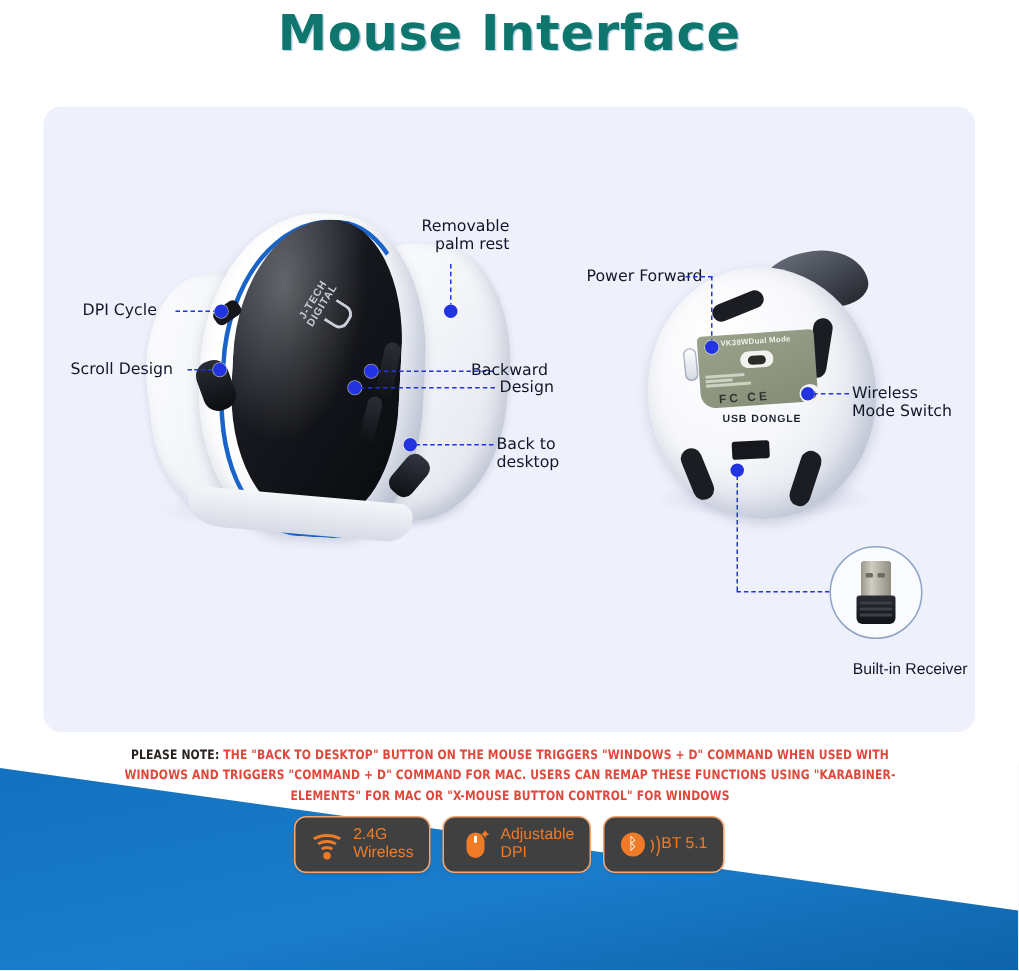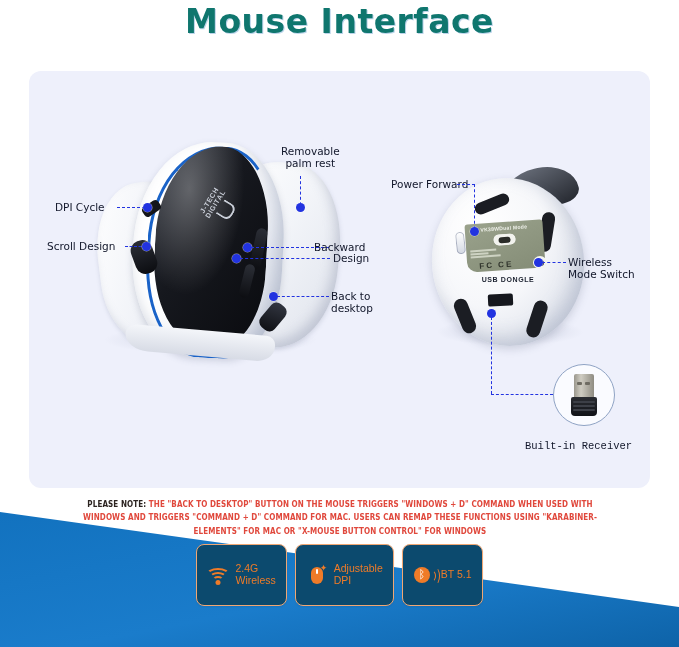--- a/index.html
+++ b/index.html
@@ -212,22 +212,22 @@
   .usb .metal span{position:absolute;background:#6e6b62;height:3px;border-radius:1px;}
   .usb .metal span.a{left:3px;top:8px;width:5px;}
   .usb .metal span.b{left:11px;top:8px;width:5px;}
   .usb .plastic{
     position:absolute;left:0;top:23px;width:26px;height:19px;
     background:linear-gradient(180deg,#2b2d33,#101217);
     border-radius:2px 2px 4px 4px;
   }
   .usb .plastic i{position:absolute;left:2px;width:22px;height:1.5px;background:#3c3f47;border-radius:1px;}
   .receiver-caption{
-    position:absolute;left:525px;top:440px;width:120px;text-align:left;
-    font-family:Liberation Mono, monospace;
+    position:absolute;left:525px;top:440px;width:120px;text-align:right;
+    font-family:Liberation Sans, sans-serif;
     font-size:10.5px;color:#11162a;
   }
 
   
   .cal{position:absolute;font-family:"DejaVu Sans", sans-serif;font-size:10.5px;color:#11162a;line-height:1.15;white-space:pre-line;}
   .dot{position:absolute;width:9px;height:9px;border-radius:50%;background:#2233e0;box-shadow:0 0 0 .5px rgba(255,255,255,.6);}
   .dash-h{position:absolute;height:0;border-top:1.6px dashed #2233e0;}
   .dash-v{position:absolute;width:0;border-left:1.6px dashed #2233e0;}
 
   
@@ -247,22 +247,22 @@
   }
   .note b{color:#2b2320;}
 
   
   .badges{
     position:absolute;left:0;top:544px;width:679px;
     display:flex;justify-content:center;align-items:center;gap:8px;
   }
   .badge{
     display:flex;align-items:center;gap:6px;
-    background:#0c4a6e;border:1px solid #f0a774;border-radius:8px;
-    padding:17px 10px;min-height:26px;
+    background:#404040;border:1px solid #f0a774;border-radius:8px;
+    padding:5px 10px;min-height:26px;
     box-shadow:0 1px 2px rgba(0,0,0,.07);
   }
   .badge .txt{
     color:#ef7b28;font-size:10.5px;line-height:1.12;font-weight:normal;
     font-family:"Liberation Sans", sans-serif;white-space:pre-line;
   }
   .badge .ic{width:22px;height:22px;position:relative;flex:0 0 22px;}
 
   
   .ic-wifi i{position:absolute;left:50%;border:2.2px solid #ef7b28;border-bottom-color:transparent;border-left-color:transparent;border-right-color:transparent;border-radius:50% 50% 0 0;transform:translateX(-50%);}
@@ -321,21 +321,21 @@
   </div>
 
   <div class="cal" style="left:55px;top:201px;">DPI Cycle</div>
   <div class="dash-h" style="left:117px;top:207px;width:28px;"></div>
   <div class="dot" style="left:143px;top:203px;"></div>
 
   <div class="cal" style="left:47px;top:240px;">Scroll Design</div>
   <div class="dash-h" style="left:125px;top:246px;width:21px;"></div>
   <div class="dot" style="left:142px;top:242px;"></div>
 
-  <div class="cal" style="left:281px;top:145px;text-align:center;">Removable
+  <div class="cal" style="left:281px;top:145px;text-align:right;">Removable
 palm rest</div>
   <div class="dash-v" style="left:300px;top:176px;height:29px;"></div>
   <div class="dot" style="left:296px;top:203px;"></div>
 
   <div class="dot" style="left:243px;top:243px;"></div>
   <div class="dash-h" style="left:251px;top:247px;width:78px;"></div>
   <div class="cal" style="left:314px;top:241px;">Backward</div>
 
   <div class="dot" style="left:232px;top:254px;"></div>
   <div class="dash-h" style="left:240px;top:258px;width:90px;"></div>

